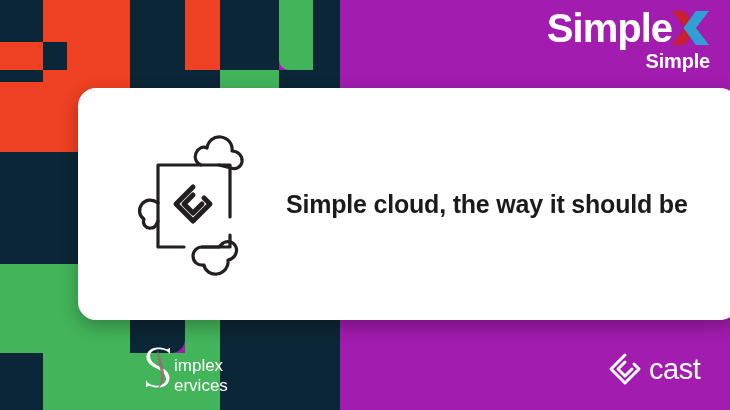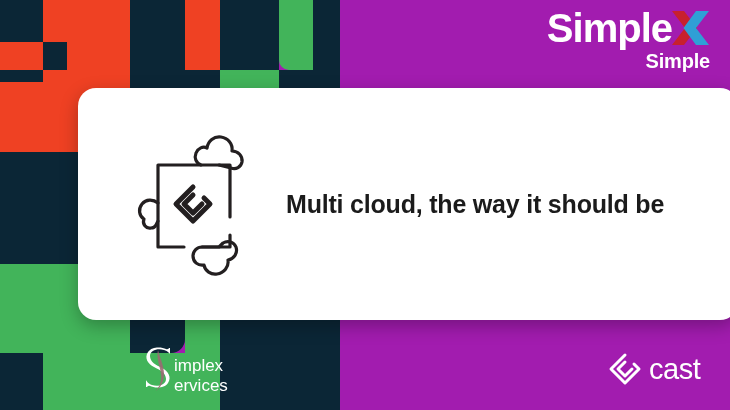--- a/index.html
+++ b/index.html
@@ -166,21 +166,21 @@
                    C87 142 93 146 99 145
                    C106 144 111 138 110 131
                    C116 130 120 124 118 118
                    C116 113 110 111 105 114
                    L101 118 Z"></path>
 
           <path d="M75 58 L58 75 L75 92 L92 75 L86 69" stroke-width="5"></path>
           <path d="M75 66 L66 75 L75 84 L84 75" stroke-width="5"></path>
         </g>
       </svg>
-      <div class="headline">Multi cloud, the way it should be</div>
+      <div class="headline">Simple cloud, the way it should be</div>
     </div>
   </div>
 
   <svg class="simplex-services" viewBox="0 0 110 58">
     <g>
       <path d="M12 12 C12 6 20 4 26 6 C30 7 32 10 32 10 L32 4 L31 4 C31 4 30 6 28 5 C24 3 14 2 10 8
                C6 14 10 20 16 23 C22 26 28 29 28 35 C28 41 20 43 14 41 C10 40 8 36 8 36 L8 43 L9 43
                C9 43 10 41 12 42 C16 44 26 45 30 39 C34 33 30 27 24 24 C18 21 12 18 12 12 Z" fill="#ffffff"></path>
       <path d="M20 6 C22 14 26 22 26 30 C26 38 22 44 18 47 C22 42 24 36 23 30 C22 22 18 14 20 6 Z" fill="#9a6a72" opacity="0.9"></path>
       <text x="36" y="27" font-family="Liberation Sans, sans-serif" font-size="17" fill="#ffffff">implex</text>

